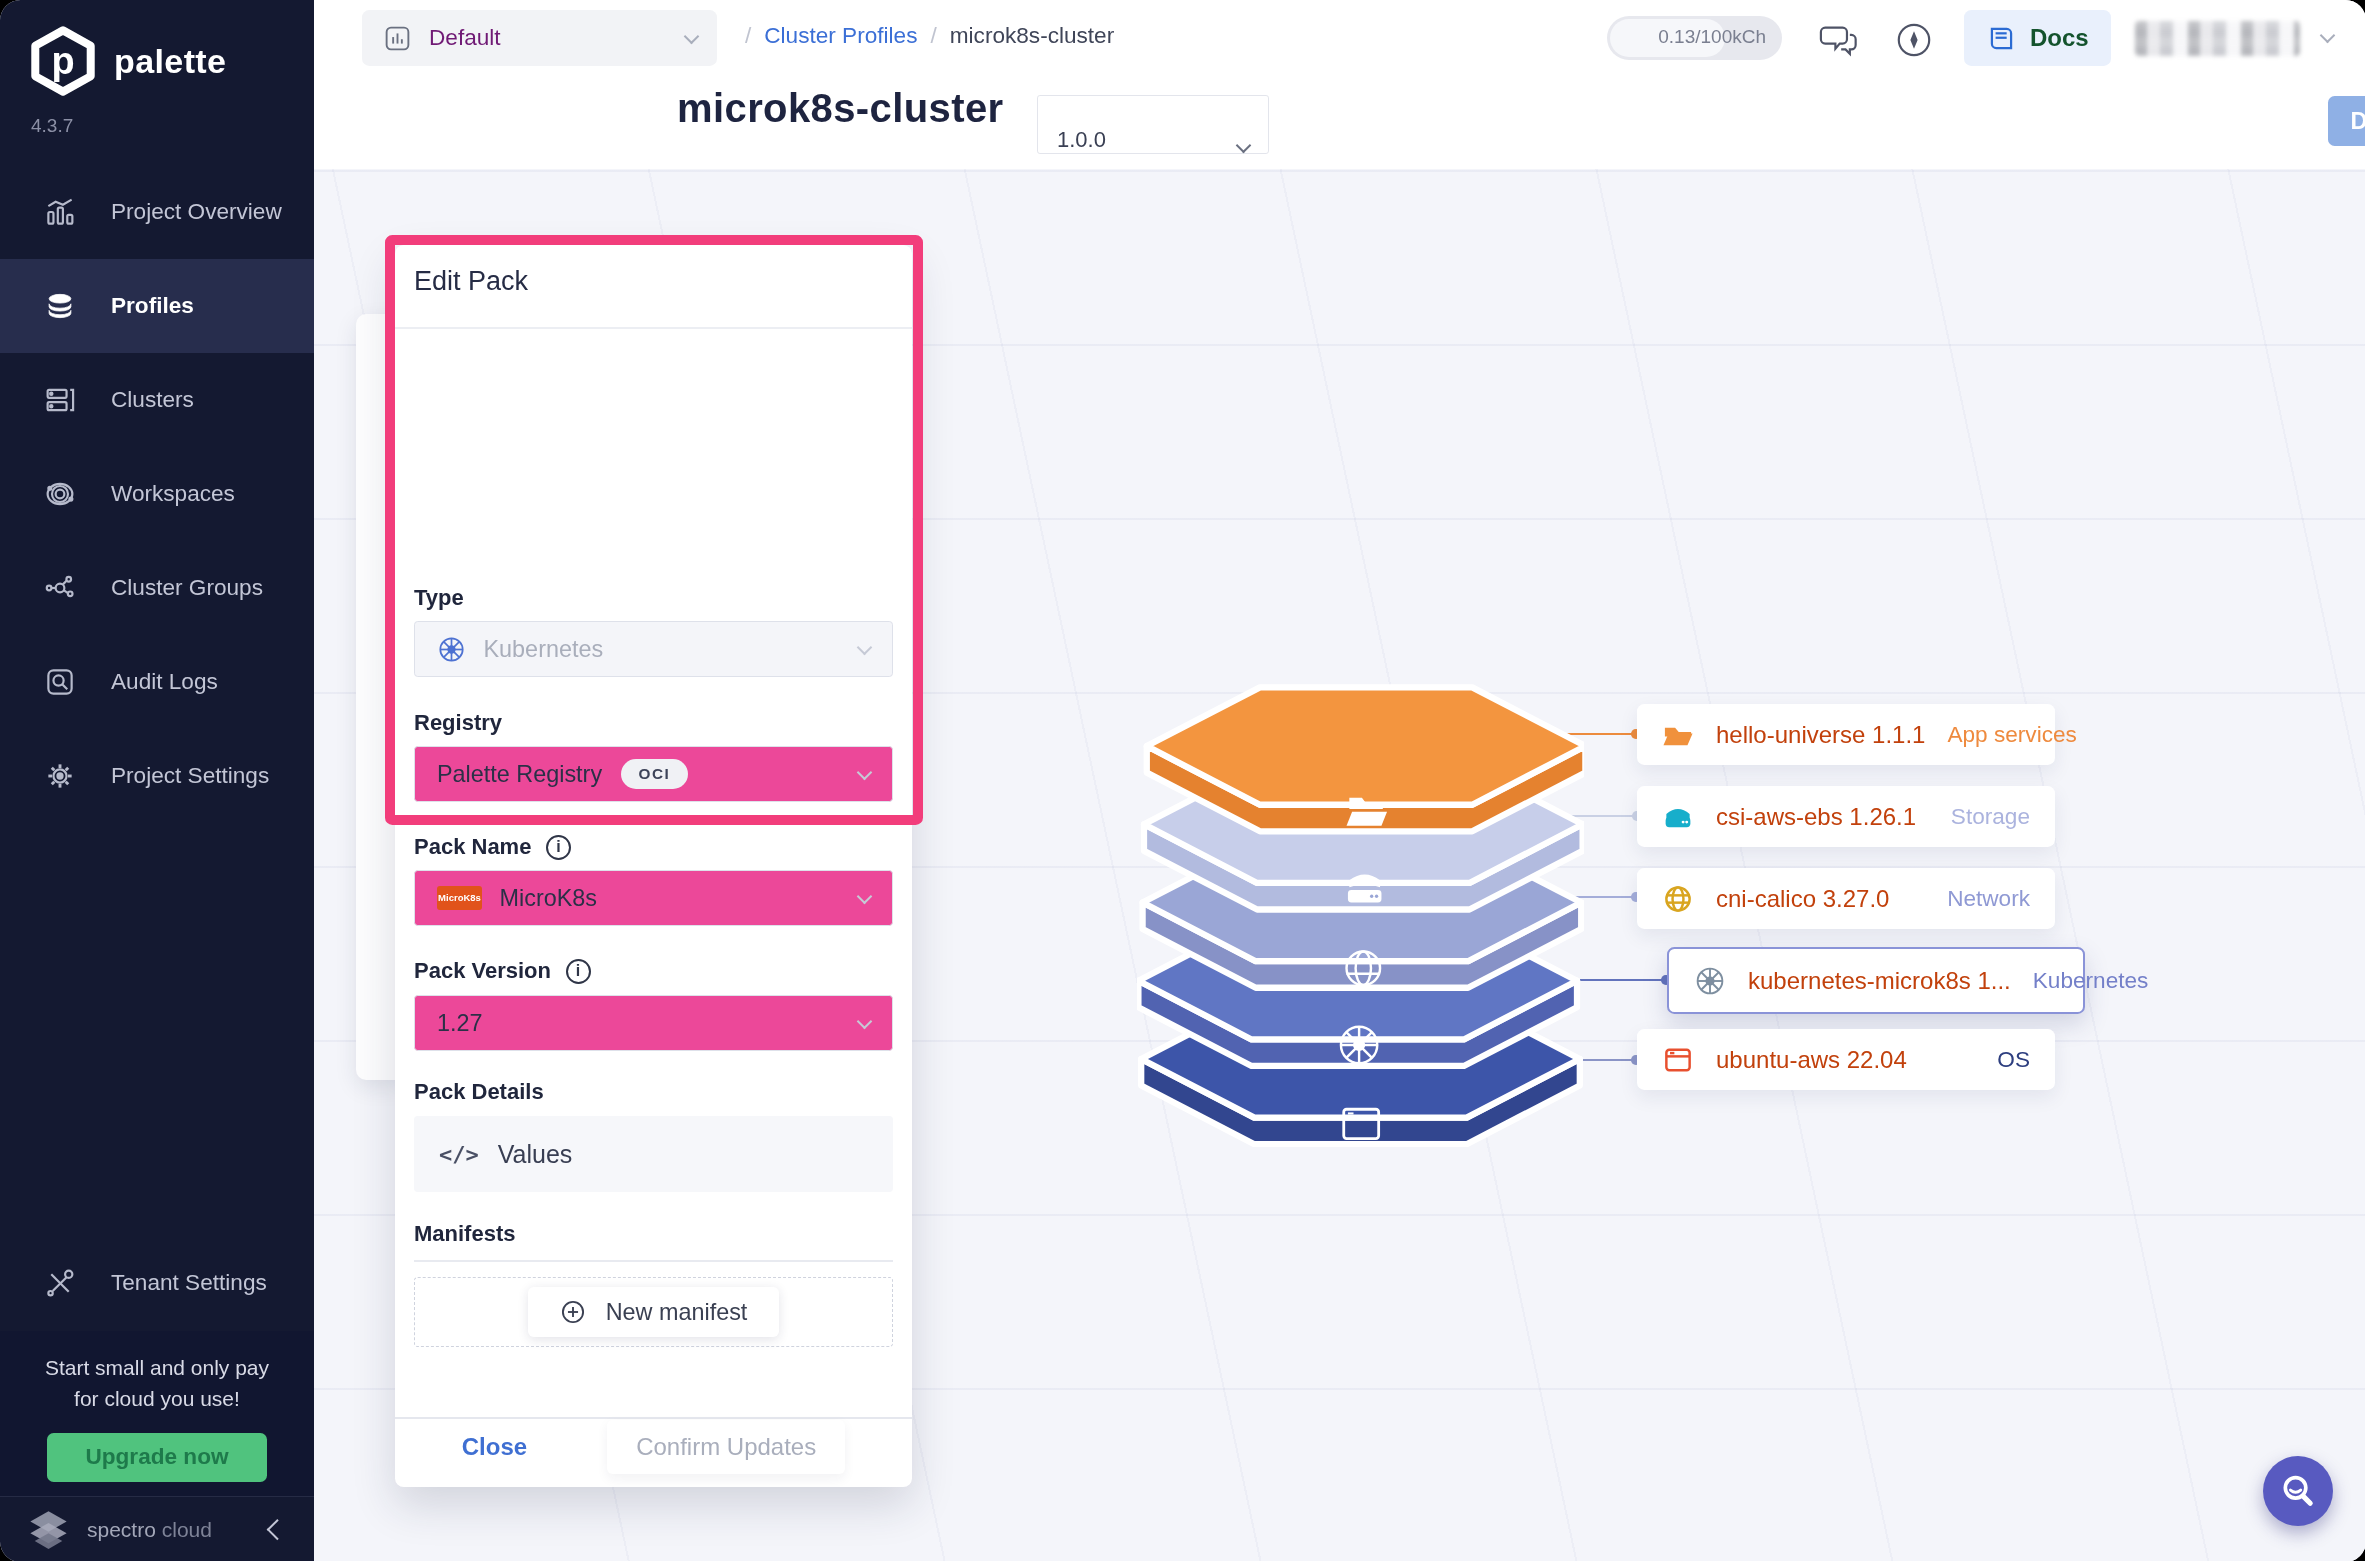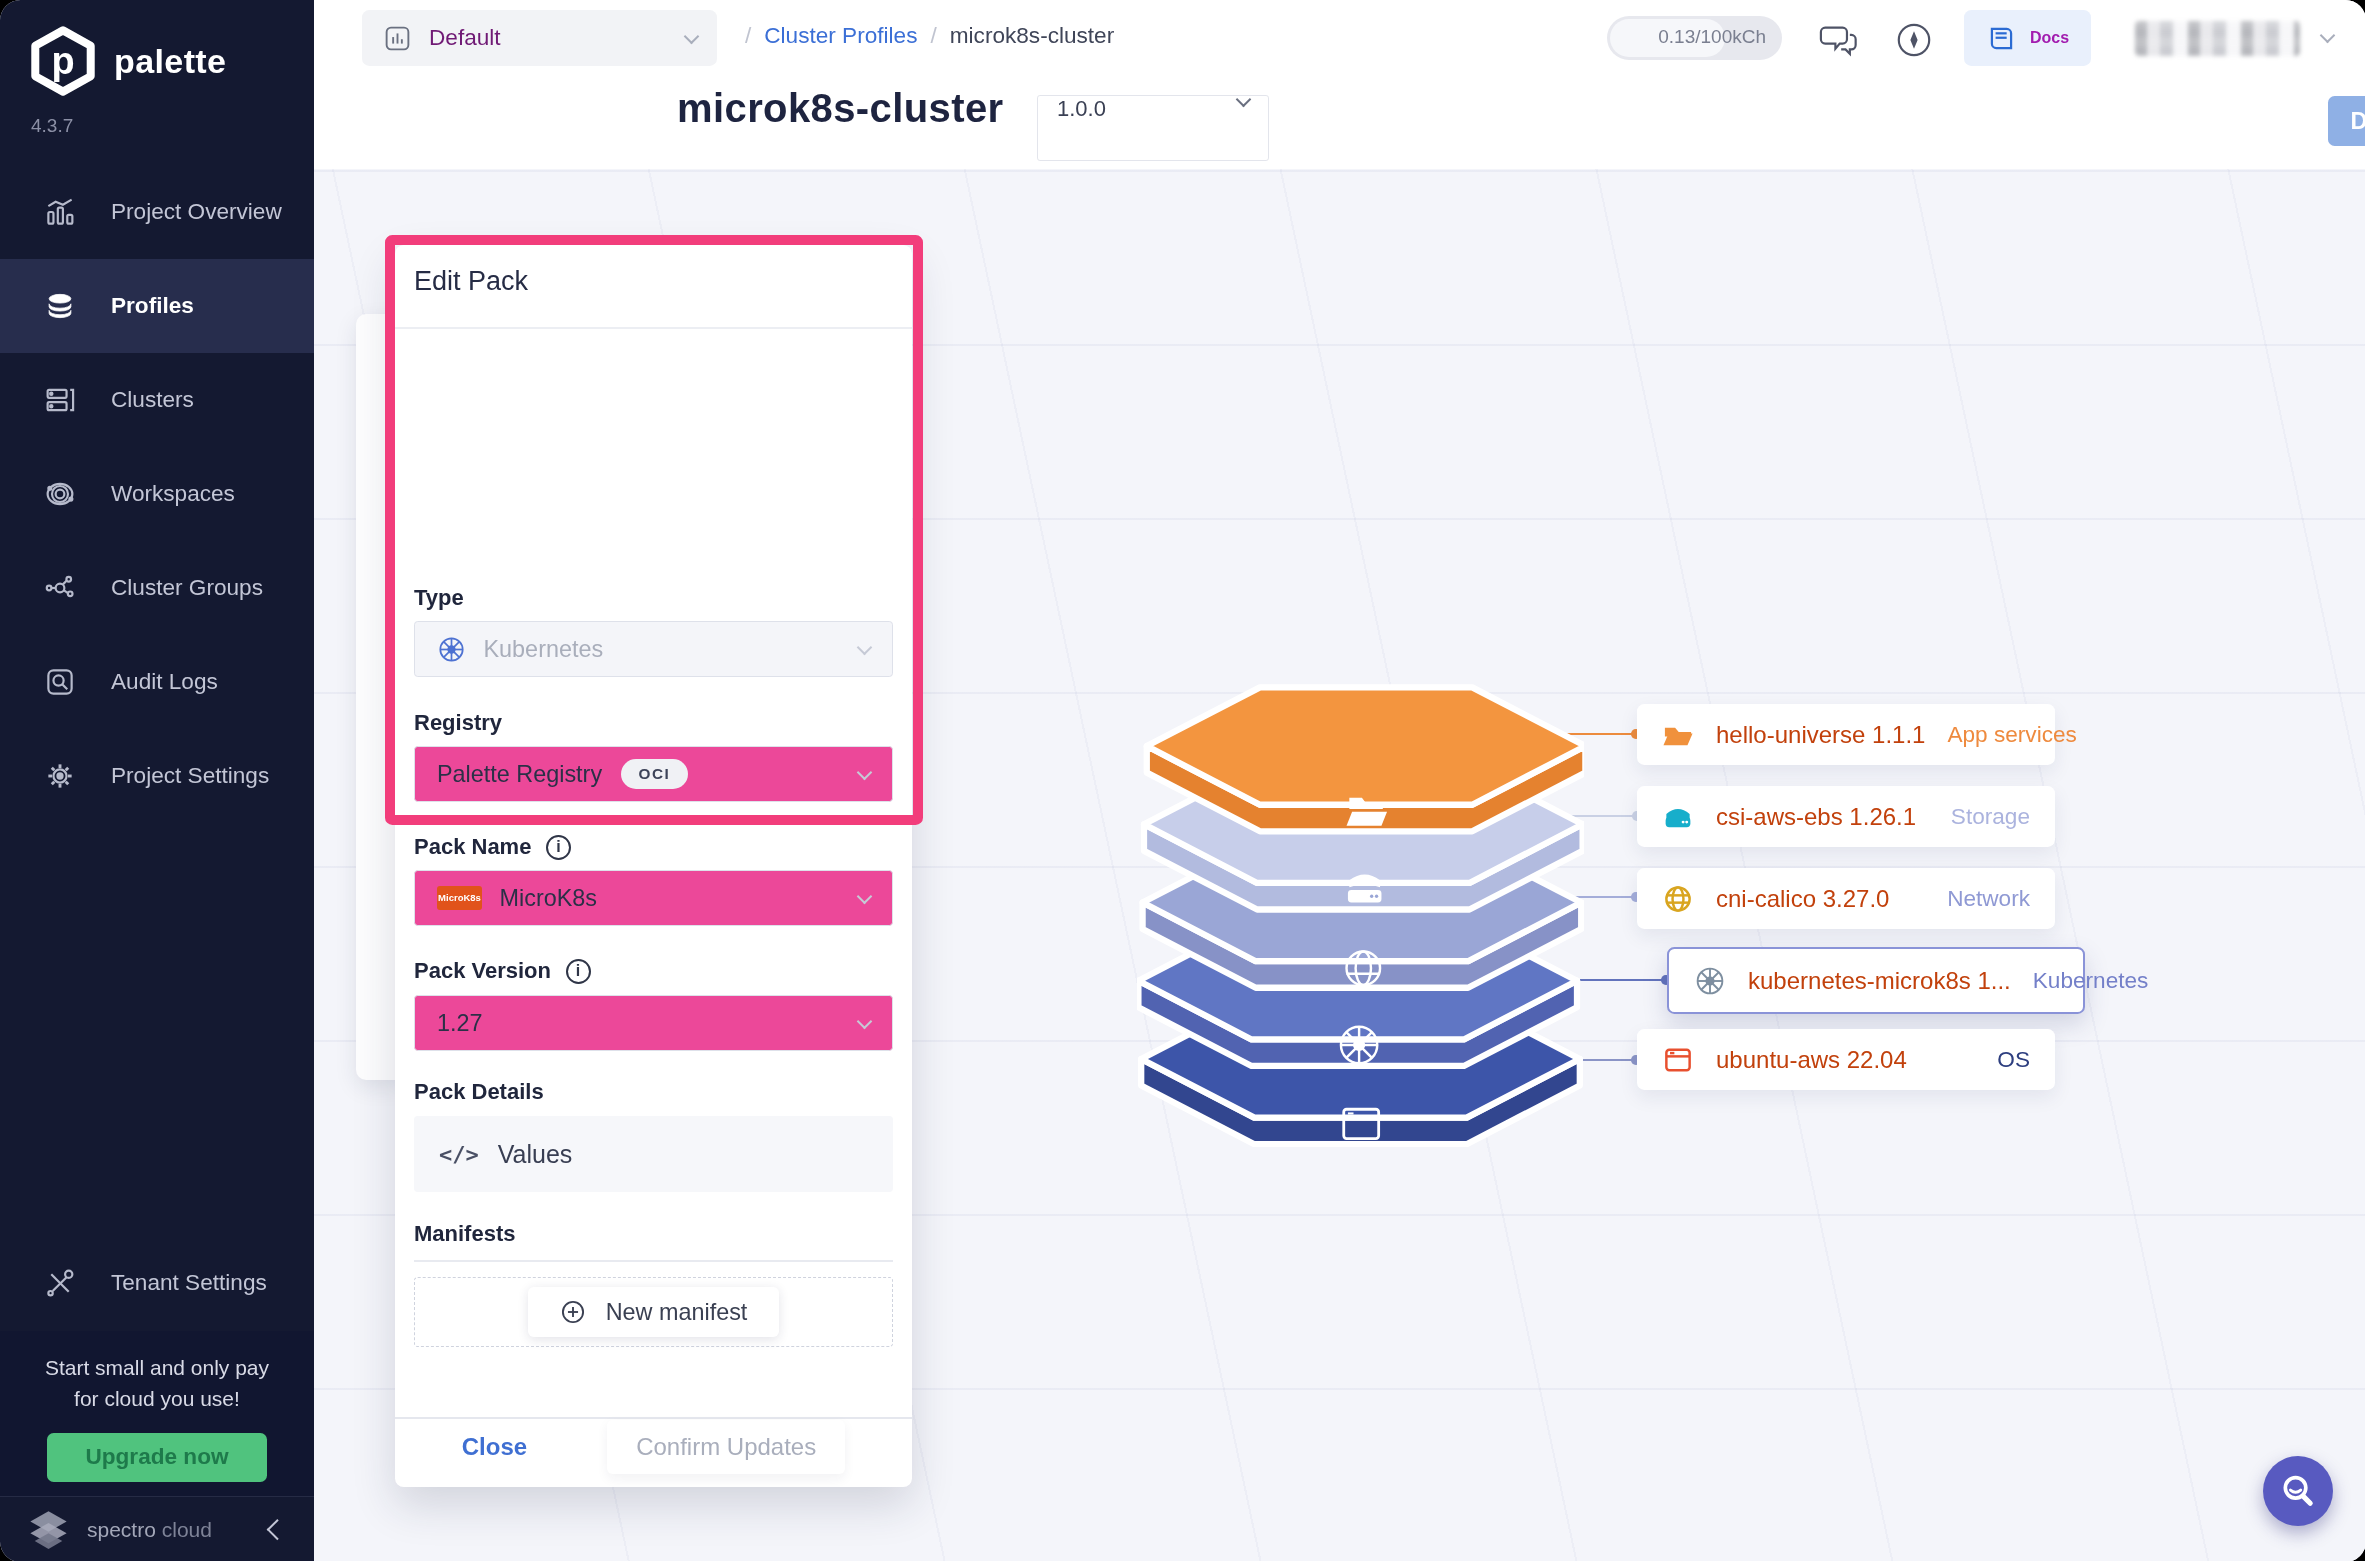--- a/index.html
+++ b/index.html
@@ -35,31 +35,31 @@
   .proj-select .chev { margin-left:auto; }
   .crumbs { position:absolute; left:431px; top:23.4px; display:flex; align-items:center; gap:13px; font-size:22.6px; }
   .crumb-sep { color:#C0C4D0; }
   .crumb-link { color:#3B6FD6; cursor:pointer; }
   .crumb-cur { color:#3F4558; }
   .usage-pill { position:absolute; left:1293px; top:16px; width:175px; height:44px; background:#E7E8EE; border-radius:730px; overflow:hidden; }
   .usage-fill { position:absolute; left:2.9px; top:2.9px; bottom:2.9px; width:66%; background:#F6F7FA; border-radius:730px; }
   .usage-text { position:absolute; right:16px; top:10.2px; font-size:19px; color:#7A7F90; }
   .tb-icon { position:absolute; top:19px; width:42px; height:42px; cursor:pointer; }
   .docs-chip { position:absolute; left:1650px; top:10.2px; height:56px; padding:0 22px; background:#E9F0FC; border-radius:7.3px; display:flex; align-items:center; gap:13px; cursor:pointer; }
-  .docs-chip span { color:#a21caf; font-size:16px; font-weight:600; }
+  .docs-chip span { color:#14532d; font-size:24px; font-weight:600; }
   .user-blur { position:absolute; left:1821px; top:20.5px; width:165px; height:35px; border-radius:4.4px;
       background:
         repeating-linear-gradient(90deg, rgba(150,152,158,.55) 0 11.7px, rgba(235,235,238,.9) 11.7px 25px, rgba(190,192,198,.6) 25px 38px, rgba(248,248,250,.95) 38px 53px),
         repeating-linear-gradient(0deg, rgba(210,211,216,.7) 0 8.8px, rgba(245,245,247,.9) 8.8px 19px);
       filter:blur(2.2px); }
   .user-chev { position:absolute; left:2008px; top:32px; }
 
   
   .page-title { position:absolute; left:363px; top:86px; font-size:40px; font-weight:700; color:#1E2440; letter-spacing:0.4px; }
-  .ver-select { position:absolute; left:723px; top:95px; width:232px; height:66px; border:1.5px solid #E3E5EC; border-radius:2.9px; background:#fff; display:flex; align-items:flex-start; padding:0 19px; cursor:pointer; }
+  .ver-select { position:absolute; left:723px; top:95px; width:232px; height:59px; border:1.5px solid #E3E5EC; border-radius:2.9px; background:#fff; display:flex; align-items:flex-end; padding:0 19px; cursor:pointer; }
   .ver-select span { font-size:22px; color:#3A4054; }
   .ver-select .chev { margin-left:auto; border-color:#6A7080; }
   .deploy-btn { position:absolute; left:2014px; top:96px; width:123px; height:50px; background:#8FB0E5; border-radius:6.6px; color:#FFFFFF; font-size:23.4px; font-weight:600; display:flex; align-items:center; justify-content:center; cursor:pointer; }
 
   
   .canvas { position:absolute; left:314px; top:169px; right:0; bottom:0;
       background:
         repeating-linear-gradient(0deg, transparent 0 172px, rgba(99,110,170,.07) 172px 174px),
         repeating-linear-gradient(78deg, transparent 0 307px, rgba(99,110,170,.05) 307px 309px),
         #F4F5FA; }

